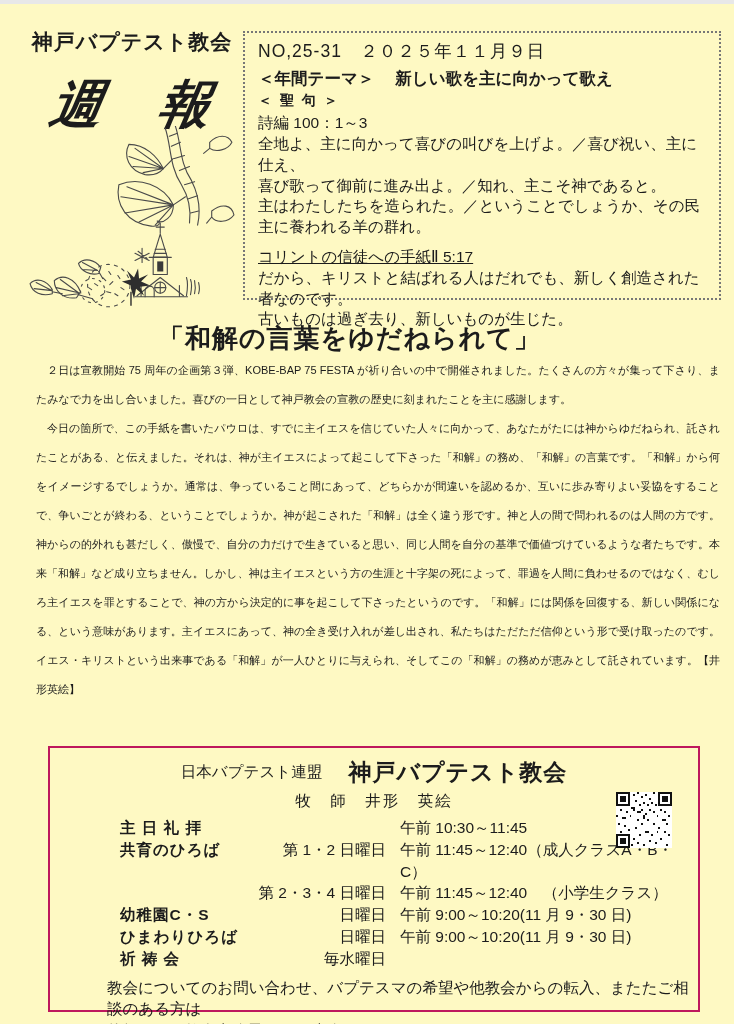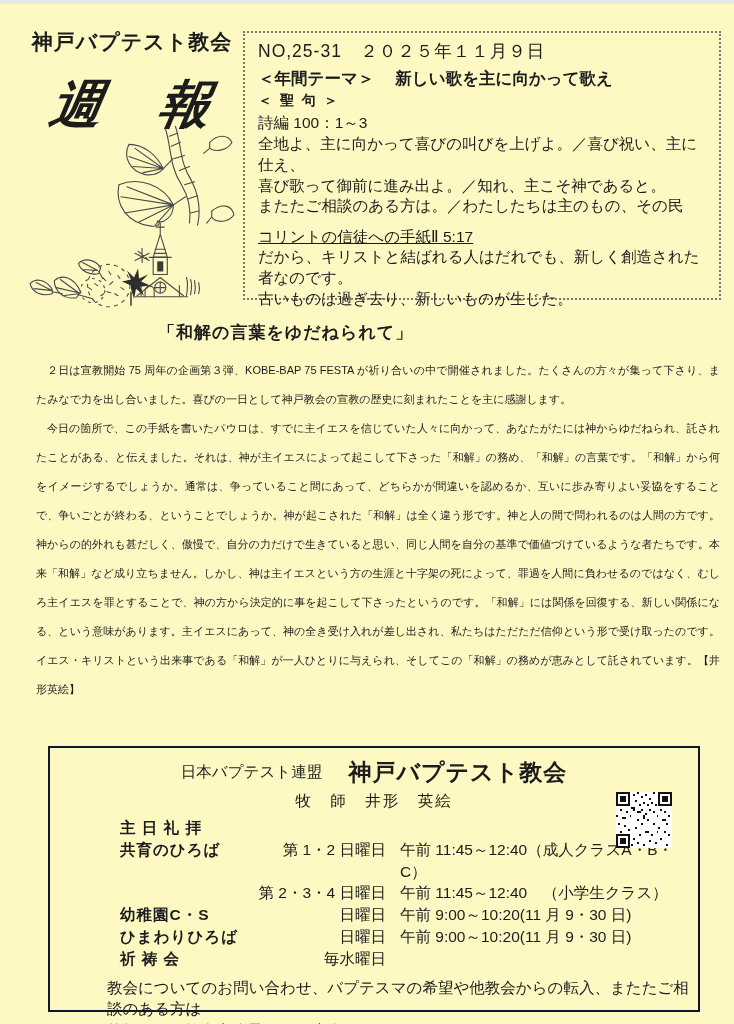--- a/index.html
+++ b/index.html
@@ -28,32 +28,32 @@
   .issue-line { font-size: 17.5px; letter-spacing: 1px; margin-bottom: 6px; }
   .theme-line { font-weight: bold; font-size: 16.5px; margin-bottom: 2px; }
   .seiku-line { font-weight: bold; font-size: 14px; letter-spacing: 2px; margin-bottom: 2px; }
   .psalm-ref { margin-bottom: 1px; }
   .cor-ref { margin-top: 10px; text-decoration: underline; }
   .anniv-line { text-align: center; margin-top: 2px; }
 
   
   .article-title {
     position: absolute; left: 0; top: 317px; width: 686px;
-    padding-left: 158px; font-size: 17px; font-weight: bold; letter-spacing: 1px;
+    padding-left: 158px; font-size: 26px; font-weight: bold; letter-spacing: 1px;
   }
   .article-body {
     position: absolute; left: 36px; top: 352px; width: 684px;
     font-size: 11px; line-height: 29px; text-align: justify;
   }
   .article-body p { text-indent: 1em; }
 
   
   .footer-box {
     position: absolute; left: 48px; top: 742px; width: 652px; height: 266px;
-    border: 2px solid #0f172a; padding-top: 9px; font-size: 15.5px;
+    border: 2px solid #be185d; padding-top: 9px; font-size: 15.5px;
   }
   .fed-line { text-align: center; white-space: nowrap; }
   .fed-name { font-size: 15.5px; vertical-align: 3px; }
   .fed-church { font-size: 23px; font-weight: bold; margin-left: 22px; letter-spacing: 1px; }
   .pastor-line { text-align: center; margin-top: 3px; letter-spacing: 2px; }
   .schedule { margin-top: 5px; }
   .sched-row { display: grid; grid-template-columns: 70px 124px 142px auto; line-height: 21.8px; }
   .sched-label { grid-column: 2; font-weight: bold; letter-spacing: 1px; }
   .sched-day  { grid-column: 3; text-align: right; }
   .sched-time { grid-column: 4; padding-left: 14px; }
@@ -118,21 +118,22 @@
     </svg>
   </div>
 
   <div class="issue-box">
     <div class="issue-line">NO,25-31　２０２５年１１月９日</div>
     <div class="theme-line">＜年間テーマ＞　 新しい歌を主に向かって歌え</div>
     <div class="seiku-line">＜ 聖 句 ＞</div>
     <div class="psalm-ref">詩編 100：1～3</div>
     <div>全地よ、主に向かって喜びの叫びを上げよ。／喜び祝い、主に仕え、</div>
     <div>喜び歌って御前に進み出よ。／知れ、主こそ神であると。</div>
-    <div>またたご相談のある方は。／わたしたちは主のもの、その民</div>
+    <div>主はわたしたちを造られた。／ということでしょうか、その民</div>
+    <div>主に養われる羊の群れ。</div>
     <div class="cor-ref">コリントの信徒への手紙Ⅱ 5:17</div>
     <div>だから、キリストと結ばれる人はだれでも、新しく創造された者なのです。</div>
     <div>古いものは過ぎ去り、新しいものが生じた。</div>
   </div>
 
   <div class="article-title">「和解の言葉をゆだねられて」</div>
   <div class="article-body">
     <p>２日は宣教開始 75 周年の企画第３弾、KOBE-BAP 75 FESTA が祈り合いの中で開催されました。たくさんの方々が集って下さり、またみなで力を出し合いました。喜びの一日として神戸教会の宣教の歴史に刻まれたことを主に感謝します。</p>
     <p>今日の箇所で、この手紙を書いたパウロは、すでに主イエスを信じていた人々に向かって、あなたがたには神からゆだねられ、託されたことがある、と伝えました。それは、神が主イエスによって起こして下さった「和解」の務め、「和解」の言葉です。「和解」から何をイメージするでしょうか。通常は、争っていること間にあって、どちらかが間違いを認めるか、互いに歩み寄りよい妥協をすることで、争いごとが終わる、ということでしょうか。神が起こされた「和解」は全く違う形です。神と人の間で問われるのは人間の方です。神からの的外れも甚だしく、傲慢で、自分の力だけで生きていると思い、同じ人間を自分の基準で価値づけているような者たちです。本来「和解」など成り立ちません。しかし、神は主イエスという方の生涯と十字架の死によって、罪過を人間に負わせるのではなく、むしろ主イエスを罪とすることで、神の方から決定的に事を起こして下さったというのです。「和解」には関係を回復する、新しい関係になる、という意味があります。主イエスにあって、神の全き受け入れが差し出され、私たちはただただ信仰という形で受け取ったのです。イエス・キリストという出来事である「和解」が一人ひとりに与えられ、そしてこの「和解」の務めが恵みとして託されています。【井形英絵】</p>
   </div>
@@ -140,20 +141,21 @@
   <div class="footer-box">
     <div class="fed-line">
       <span class="fed-name">日本バプテスト連盟</span>
       <span class="fed-church">神戸バプテスト教会</span>
     </div>
     <div class="pastor-line">牧　師　井形　英絵</div>
 
     <div class="schedule">
       <div class="sched-row">
         <span class="sched-label">主 日 礼 拝</span>
+        <span class="sched-time">午前 10:30～11:45</span>
       </div>
       <div class="sched-row">
         <span class="sched-label">共育のひろば</span>
         <span class="sched-day">第 1・2 日曜日</span>
         <span class="sched-time">午前 11:45～12:40（成人クラスA・B・C）</span>
       </div>
       <div class="sched-row">
         <span class="sched-label"></span>
         <span class="sched-day">第 2・3・4 日曜日</span>
         <span class="sched-time">午前 11:45～12:40　（小学生クラス）</span>

